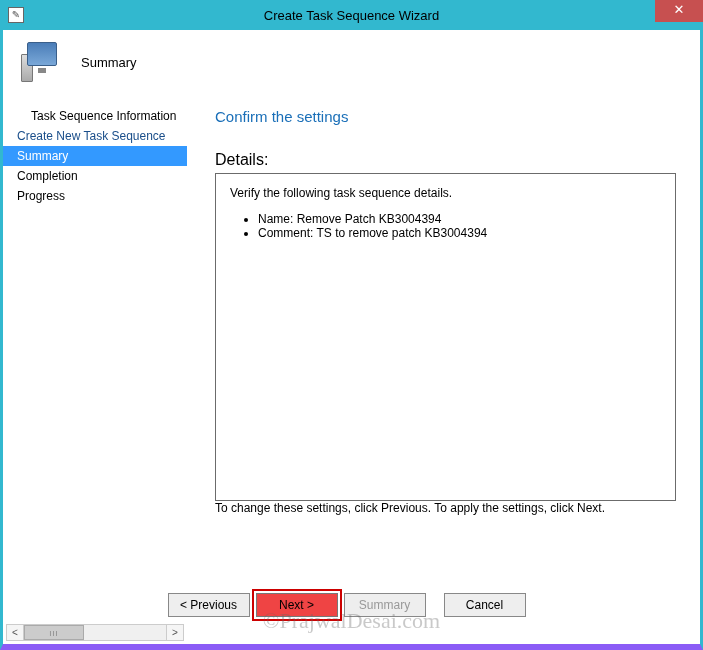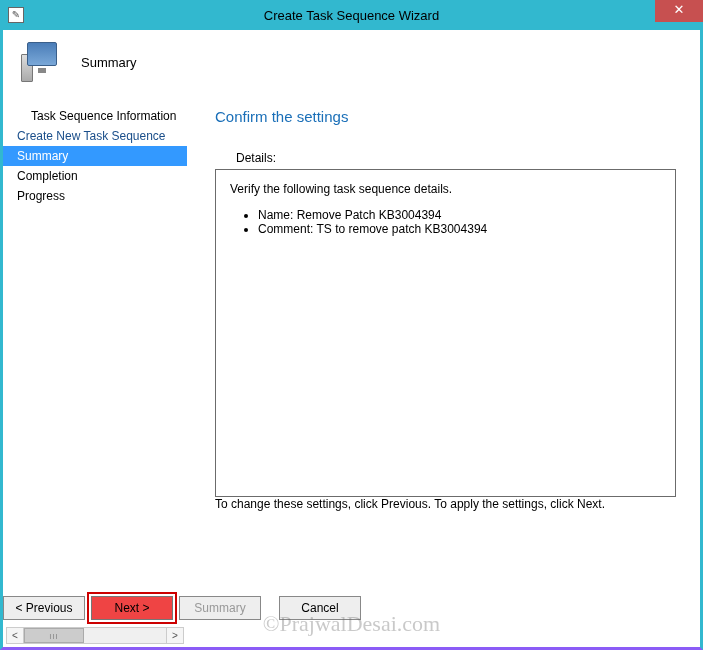--- a/index.html
+++ b/index.html
@@ -50,21 +50,21 @@
     color: #fff;
     text-align: center;
     font-size: 13px;
     line-height: 20px;
     font-family: Arial, sans-serif;
     cursor: pointer;
   }
   .outer {
     border-left: 3px solid #32b8cf;
     border-right: 3px solid #32b8cf;
-    border-bottom: 3px solid #8b5cf6;
+    border-bottom: 6px solid #8b5cf6;
     height: 620px;
     background: #fff;
     position: relative;
   }
   .header {
     height: 64px;
     display: flex;
     align-items: center;
     padding-left: 18px;
     gap: 16px;
@@ -128,23 +128,22 @@
     flex: 1;
     padding: 14px 24px 0 28px;
     position: relative;
   }
   .content-heading {
     color: #1a6fb8;
     font-size: 15px;
     margin-bottom: 26px;
   }
   .details-label {
-    font-size: 12px;
+    font-size: 16px;
     margin-bottom: 4px;
-    margin-left: 21px;
   }
   .details-box {
     border: 1px solid #6b6b6b;
     height: 328px;
     padding: 12px 14px;
     font-size: 12px;
     overflow: auto;
   }
   .details-box p { margin: 0 0 12px 0; }
   .details-box ul { margin: 2px 0 0 0; padding-left: 28px; }
@@ -153,21 +152,21 @@
     font-size: 12px;
     margin-top: 0;
   }
   .footer {
     position: absolute;
     left: 0; right: 0;
     bottom: 22px;
     height: 34px;
     padding-right: 10px;
     display: flex;
-    justify-content: flex-start;
+    justify-content: center;
     align-items: center;
     gap: 6px;
   }
   .btn {
     min-width: 82px;
     height: 24px;
     border: 1px solid #888;
     background: #eee;
     font-size: 12px;
     padding: 0 10px;

